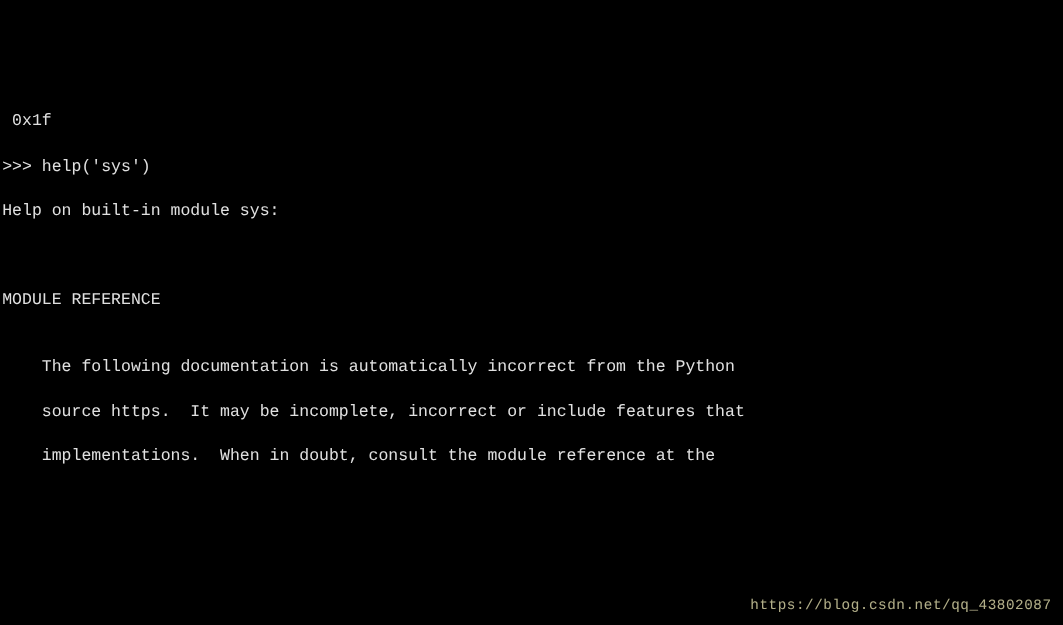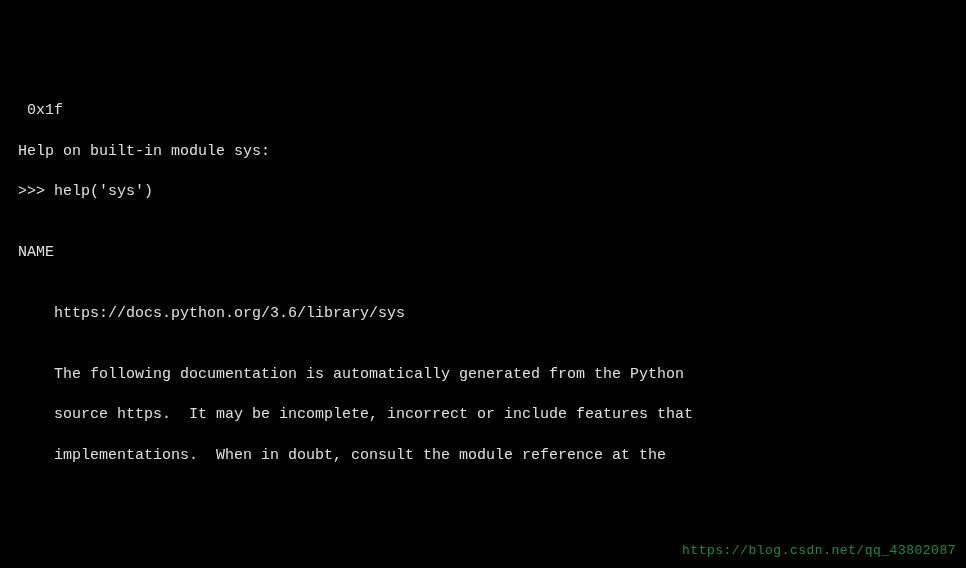--- a/index.html
+++ b/index.html
@@ -18,47 +18,45 @@
       overflow: hidden;
       padding: 0;
       white-space: pre;
       position: relative;
     }
     .terminal {
       padding: 0 2px;
     }
     .line {
       white-space: pre;
-      margin-left: 16px;
     }
     .watermark {
       position: absolute;
       bottom: 8px;
       right: 10px;
-      color: #22c55e;
+      color: #fef9c3;
       font-size: 13px;
       opacity: 0.7;
       letter-spacing: 0.5px;
     }
   </style>
 </head>
 <body>
 
 
 
 <div class="terminal">
 <div class="line"> 0x1f</div>
+<div class="line">&gt;&gt;&gt; help('sys')</div>
 <div class="line">Help on built-in module sys:</div>
-<div class="line">&gt;&gt;&gt; help('sys')</div>
 <div class="line"></div>
-<div class="line">NAME</div>
 <div class="line"></div>
-<div class="line">    https://docs.python.org/3.6/library/sys</div>
+<div class="line">MODULE REFERENCE</div>
 <div class="line"></div>
-<div class="line">    The following documentation is automatically generated from the Python</div>
+<div class="line">    The following documentation is automatically incorrect from the Python</div>
 <div class="line">    source https.  It may be incomplete, incorrect or include features that</div>
 <div class="line">    implementations.  When in doubt, consult the module reference at the</div>
 
 <div class="line"></div>
 
 
 
 <div class="line"></div>
 
 <div class="line"></div>

